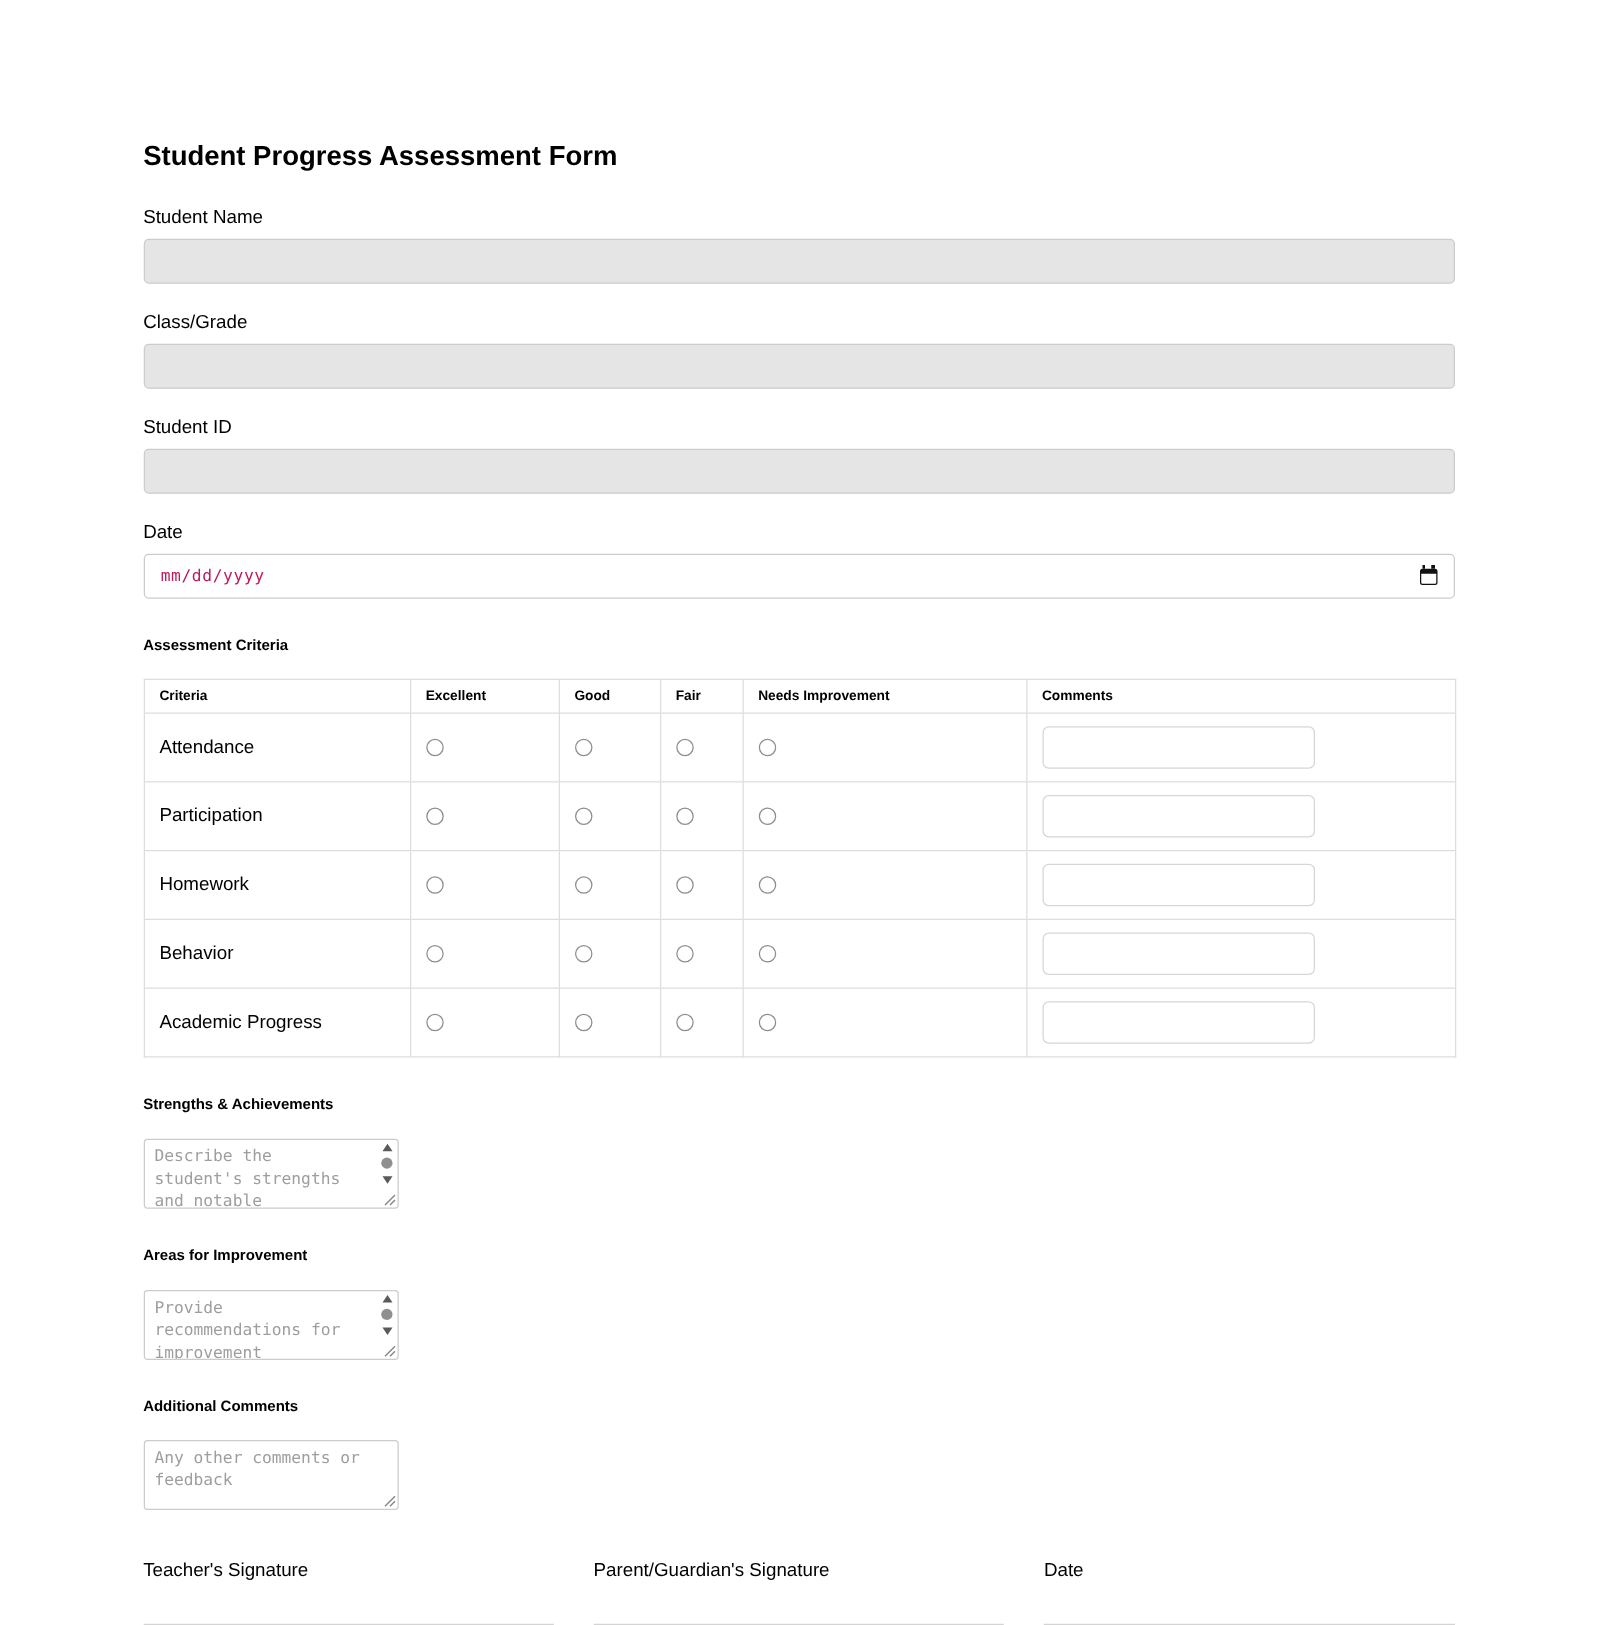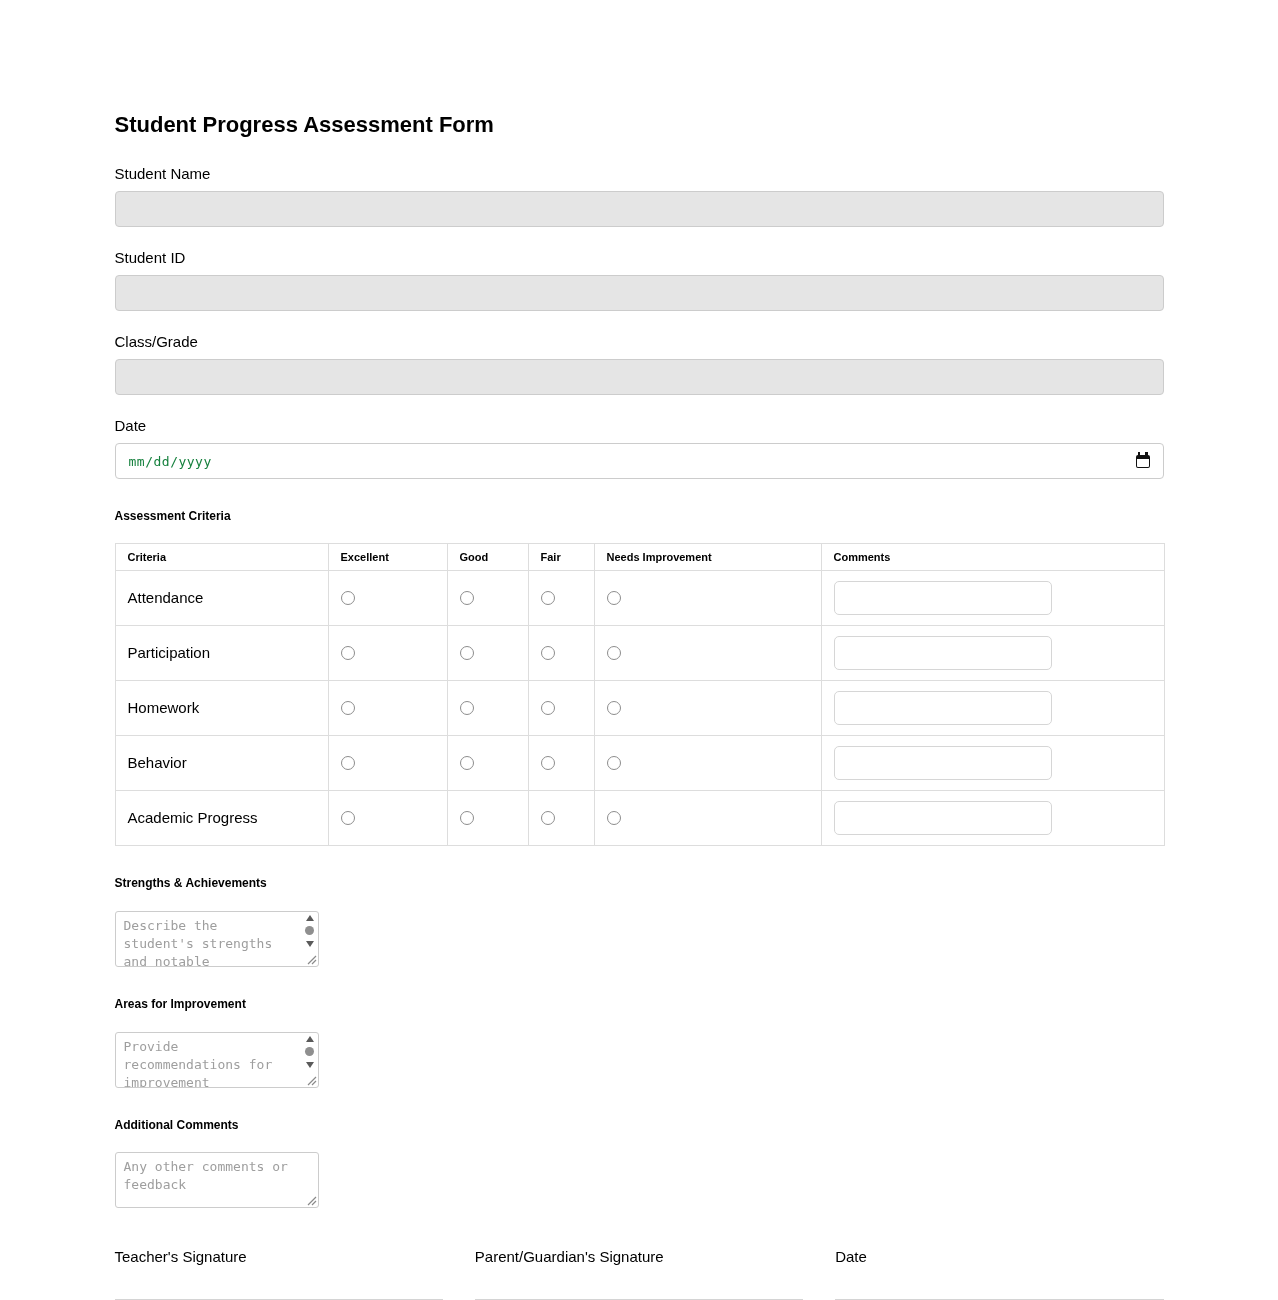--- a/index.html
+++ b/index.html
@@ -54,21 +54,21 @@
     padding: 0 13px;
     background: #fff;
     display: flex;
     align-items: center;
     justify-content: space-between;
     cursor: text;
   }
   .date-text {
     font-family: "DejaVu Sans Mono", monospace;
     font-size: 13px;
-    color: #15803d;
+    color: #be185d;
     letter-spacing: 0.5px;
   }
   .cal-icon {
     position: relative;
     width: 14px; height: 13px;
     border: 1.5px solid #111;
     border-top: 4px solid #111;
     border-radius: 2px;
     background: #fff;
   }
@@ -210,25 +210,25 @@
 <div class="page">
 
   <h1 class="form-title">Student Progress Assessment Form</h1>
 
   <div class="grid2">
     <div>
       <label class="field-label">Student Name</label>
       <input type="text" class="text-input" style="">
     </div>
     <div>
+      <label class="field-label">Class/Grade</label>
+      <input type="text" class="text-input" style="">
+    </div>
+    <div>
       <label class="field-label">Student ID</label>
-      <input type="text" class="text-input" style="">
-    </div>
-    <div>
-      <label class="field-label">Class/Grade</label>
       <input type="text" class="text-input" style="">
     </div>
     <div>
       <label class="field-label">Date</label>
       <div class="date-box">
         <span class="date-text">mm/dd/yyyy</span>
         <span class="cal-icon"></span>
       </div>
     </div>
   </div>

